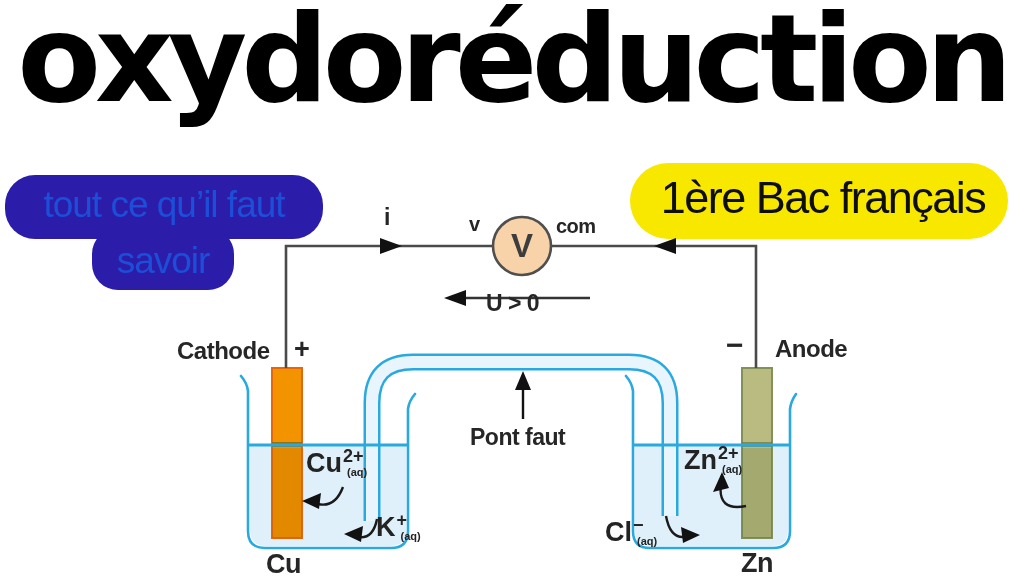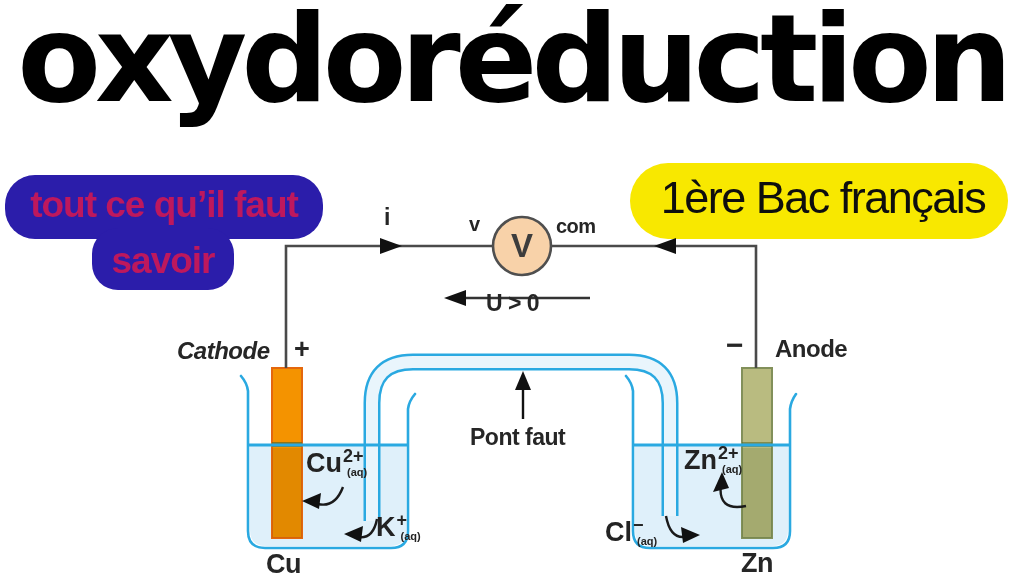--- a/index.html
+++ b/index.html
@@ -6,38 +6,38 @@
   #canvas{position:relative;width:1024px;height:576px;background:#ffffff;overflow:hidden;
           font-family:"Liberation Sans",sans-serif;border-radius:32px;}
   .title{position:absolute;left:0;top:-6px;width:1024px;text-align:center;
          font-family:"DejaVu Sans",sans-serif;font-weight:bold;font-size:122px;
          letter-spacing:-6px;color:#000;line-height:1.08;white-space:nowrap;}
   
   .blob-main{position:absolute;left:5px;top:175px;width:318px;height:64px;
              background:#2b1daa;border-radius:30px;}
   .blob-tail{position:absolute;left:92px;top:228px;width:142px;height:62px;
              background:#2b1daa;border-radius:26px;}
-  .blob-line{position:absolute;text-align:center;font-weight:bold;color:#be185d;
+  .blob-line{position:absolute;text-align:center;font-weight:normal;color:#1d4ed8;
              font-size:37px;letter-spacing:-1px;white-space:nowrap;}
   .blob-line1{left:2px;top:184px;width:324px;}
   .blob-line2{left:92px;top:240px;width:142px;}
   
   .badge{position:absolute;left:630px;top:163px;width:378px;height:76px;
          background:#f8e800;border-radius:38px;}
   .badge-text{position:absolute;left:626px;top:172px;width:394px;text-align:center;
               font-weight:normal;font-size:45px;color:#0e0e0e;letter-spacing:-1.5px;white-space:nowrap;}
   
   .lbl{position:absolute;font-weight:bold;color:#262626;white-space:nowrap;letter-spacing:-0.5px;}
   .lbl-i{left:384px;top:204px;font-size:23px;}
   .lbl-v{left:469px;top:213px;font-size:20px;}
   .lbl-com{left:556px;top:215px;font-size:20px;}
   .vletter{position:absolute;left:493px;top:217px;width:58px;height:58px;display:flex;
            align-items:center;justify-content:center;font-size:33px;font-weight:bold;color:#3d3d3d;}
   .lbl-u{left:486px;top:290px;font-size:23px;}
-  .lbl-cathode{left:177px;top:337px;font-size:24px;font-style:italic;}
+  .lbl-cathode{left:177px;top:337px;font-size:24px;}
   .lbl-plus{left:294px;top:334px;font-size:27px;}
   .lbl-minus{left:726px;top:328px;font-size:30px;}
   .lbl-anode{left:775px;top:335px;font-size:24px;}
   .lbl-pont{left:470px;top:424px;font-size:23px;}
   .lbl-cu-metal{left:266px;top:549px;font-size:27px;}
   .lbl-zn-metal{left:741px;top:548px;font-size:27px;}
   .ion{position:absolute;display:flex;font-weight:bold;color:#232323;align-items:flex-start;}
   .ion-base{font-size:27px;line-height:1;}
   .ion-stack{display:flex;flex-direction:column;line-height:1;margin-top:-3px;margin-left:1px;}
   .ion-sup{font-size:18px;}

